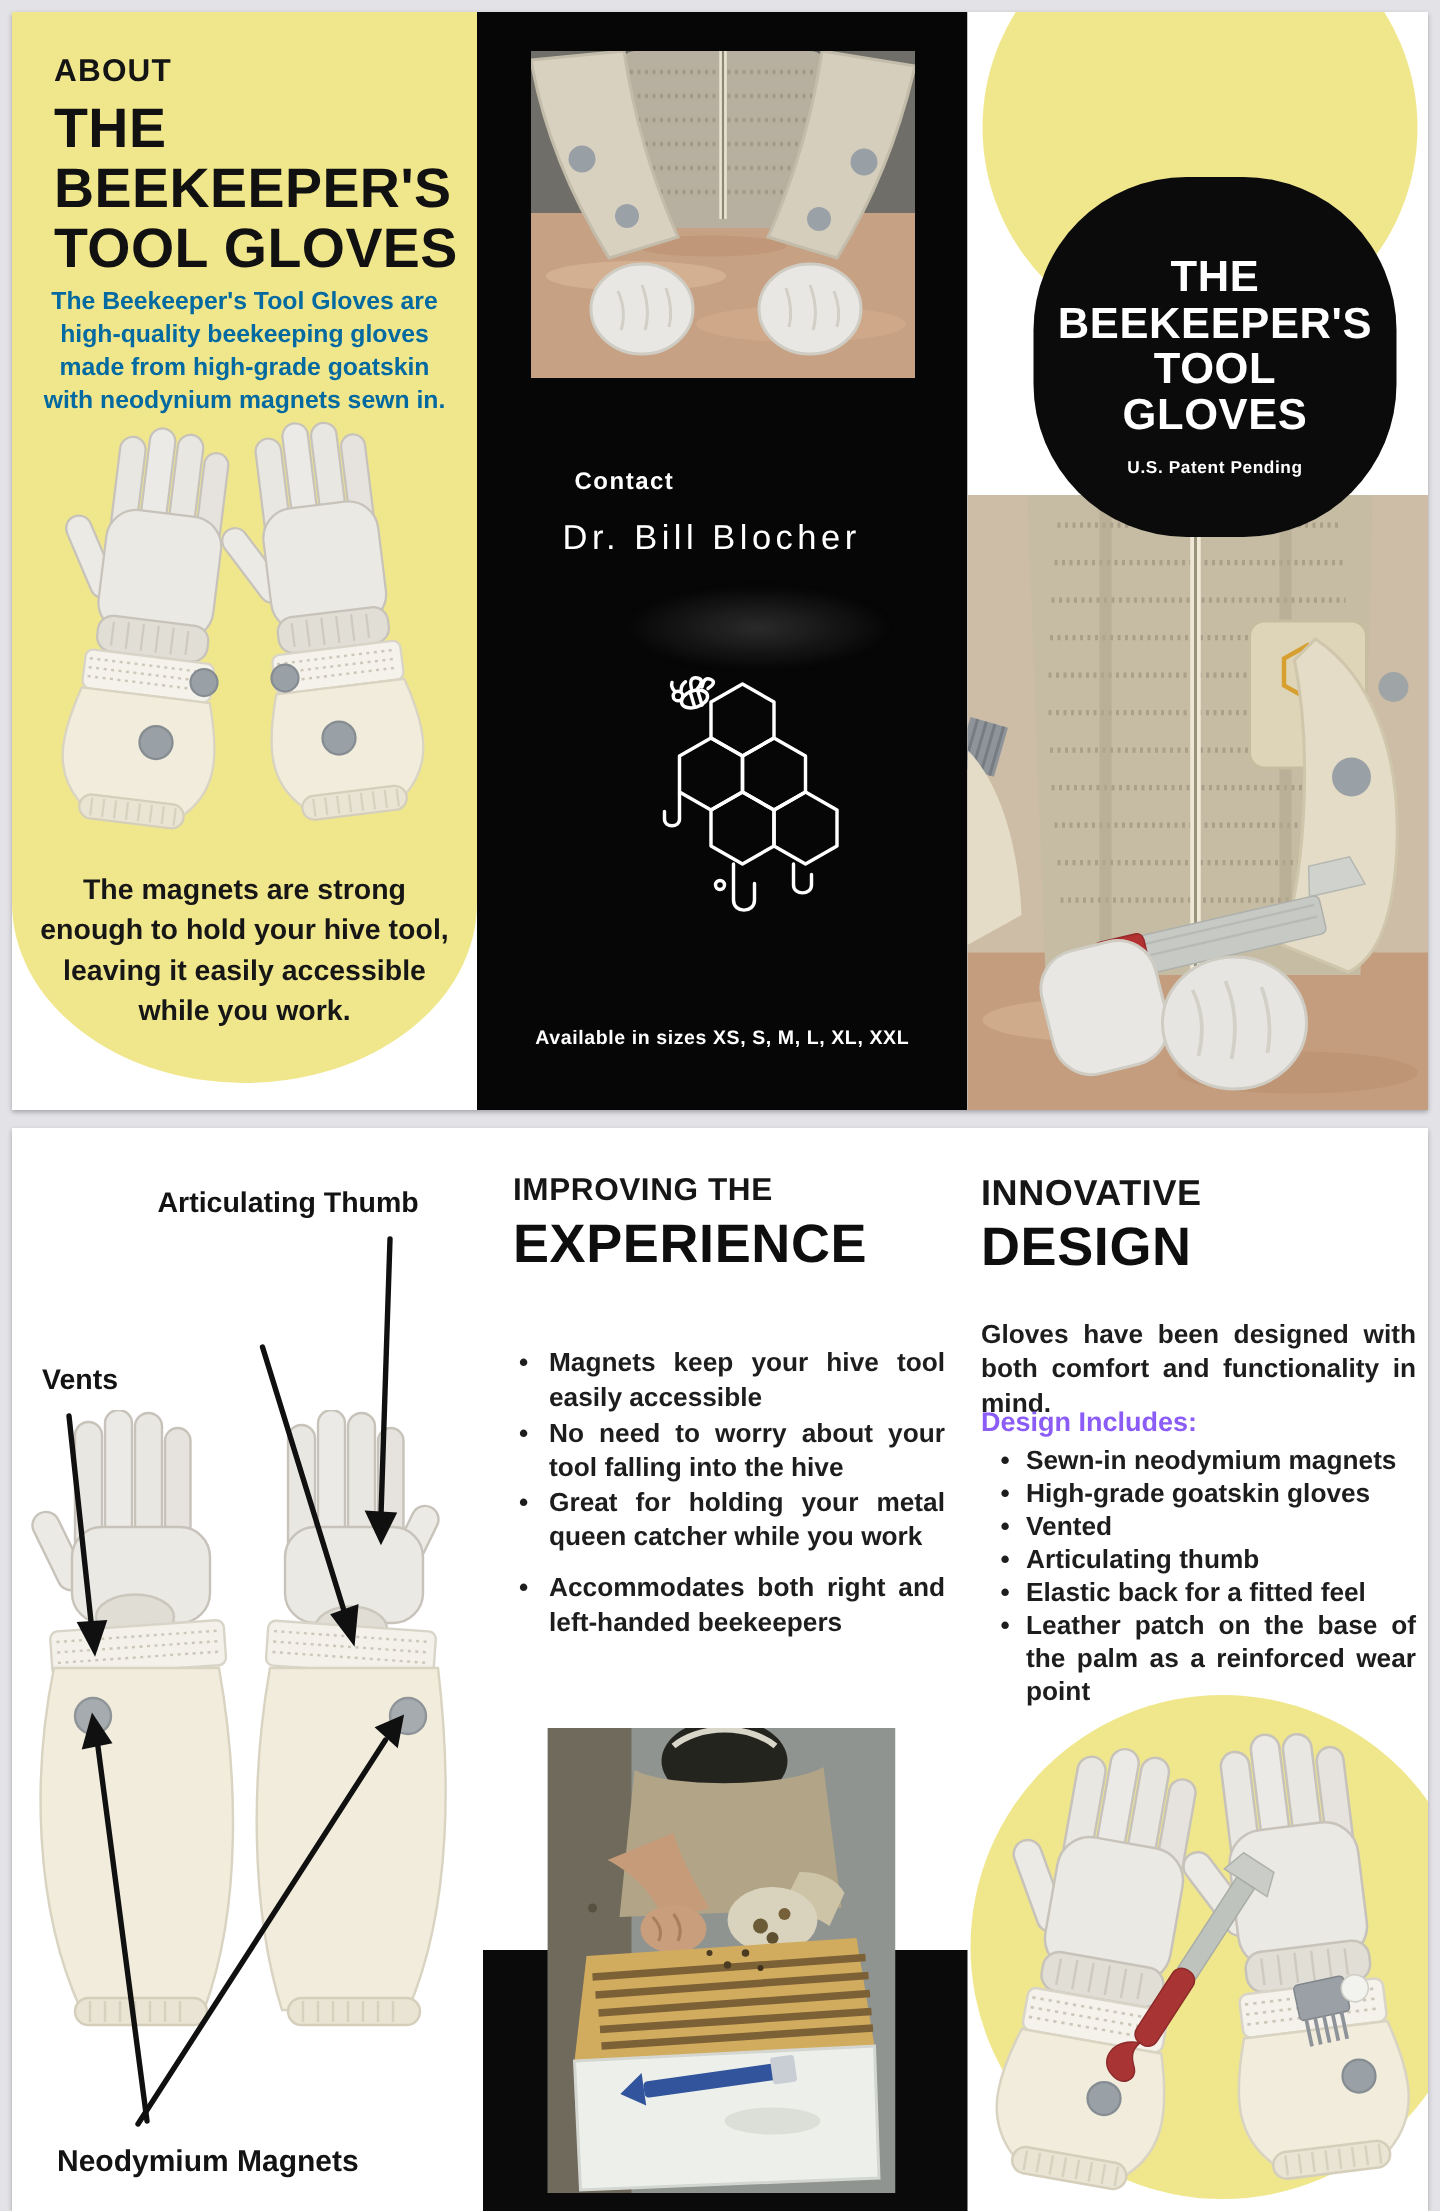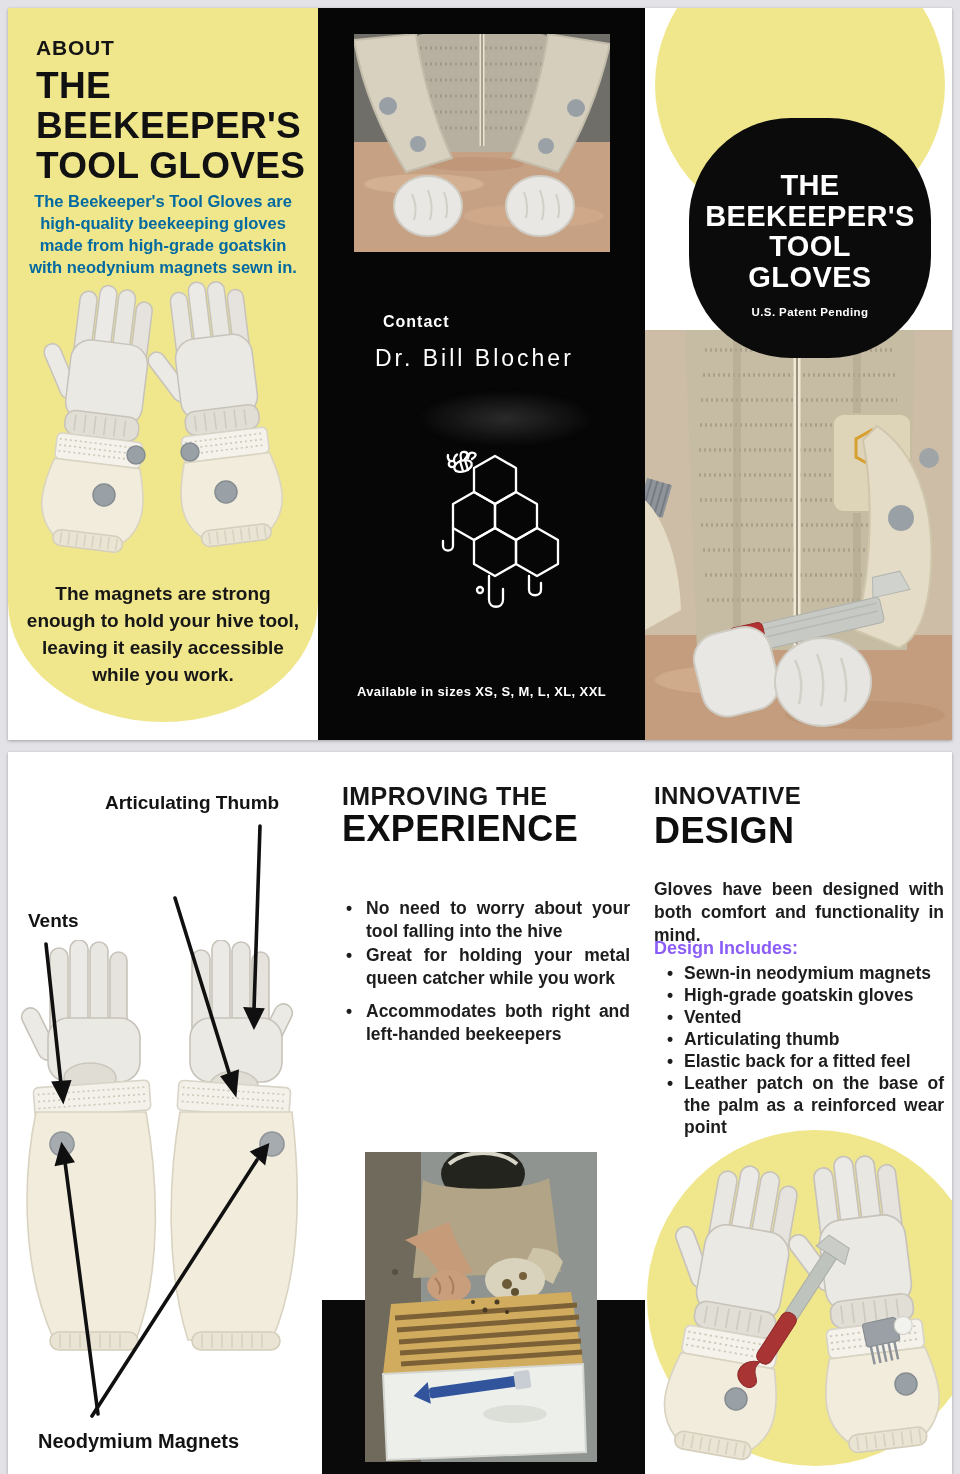--- a/index.html
+++ b/index.html
@@ -26,21 +26,21 @@
   .sizes{color:#fff;font-size:13px;font-weight:600;letter-spacing:.4px;text-align:center;width:100%;}
 
   
   .right-panel{left:637px;top:0;width:307px;height:732px;background:#ffffff;}
   .yellow-circle{background:#F0E78D;border-radius:50%;}
   .badge-blob{background:#0b0b0b;border-radius:102px;}
   .badge-title{color:#fff;font-size:29px;line-height:30.5px;font-weight:800;text-align:center;letter-spacing:.4px;}
   .patent{color:#fff;font-size:11.5px;font-weight:600;text-align:center;letter-spacing:.4px;}
 
   
-  .k2{font-size:25px;font-weight:600;color:#161616;letter-spacing:.4px;}
+  .k2{font-size:21px;font-weight:600;color:#161616;letter-spacing:.4px;}
   .t2{font-size:36px;font-weight:800;color:#0e0e0e;letter-spacing:.4px;}
   .bullets{font-size:17.5px;line-height:23.3px;font-weight:600;color:#1d1d1d;text-align:justify;
            list-style:none;margin:0;padding:0;}
   .bullets li{position:relative;padding-left:24px;}
   .bullets li::before{content:"\2022";position:absolute;left:4px;}
   .bullets-r{line-height:22px;}
   .bullets-r li{padding-left:30px;text-align:justify;}
   .bullets-r li::before{left:13px;}
   .r-par{font-size:17.5px;line-height:23px;font-weight:600;color:#1d1d1d;text-align:justify;}
   .includes{font-size:18px;font-weight:800;color:#8b5cf6;}
@@ -259,20 +259,21 @@
 
       <div class="abs diagram-label" style="left:97px;top:40px;">Articulating Thumb</div>
       <div class="abs diagram-label" style="left:20px;top:158px;">Vents</div>
       <div class="abs diagram-label" style="left:30px;top:678px;font-size:20px;">Neodymium Magnets</div>
     </div>
 
     <div class="abs" style="left:320px;top:0;width:320px;height:722px;">
       <div class="abs k2" style="left:14px;top:30px;">IMPROVING THE</div>
       <div class="abs t2" style="left:14px;top:56px;">EXPERIENCE</div>
       <ul class="abs bullets" style="left:14px;top:145px;width:288px;">
+        <li>Magnets keep your hive tool easily accessible</li>
         <li>No need to worry about your tool falling into the hive</li>
         <li>Great for holding your metal queen catcher while you work</li>
         <li style="margin-top:10px;">Accommodates both right and left-handed beekeepers</li>
       </ul>
 
       <div class="abs black-rect" style="left:-6px;top:548px;width:323px;height:174px;"></div>
 
       <svg class="abs" style="left:37px;top:400px;" width="232" height="310" viewBox="0 0 232 310">
         <rect width="232" height="310" fill="#8f9490"></rect>
         <rect width="56" height="310" fill="#6f6a5c"></rect>

